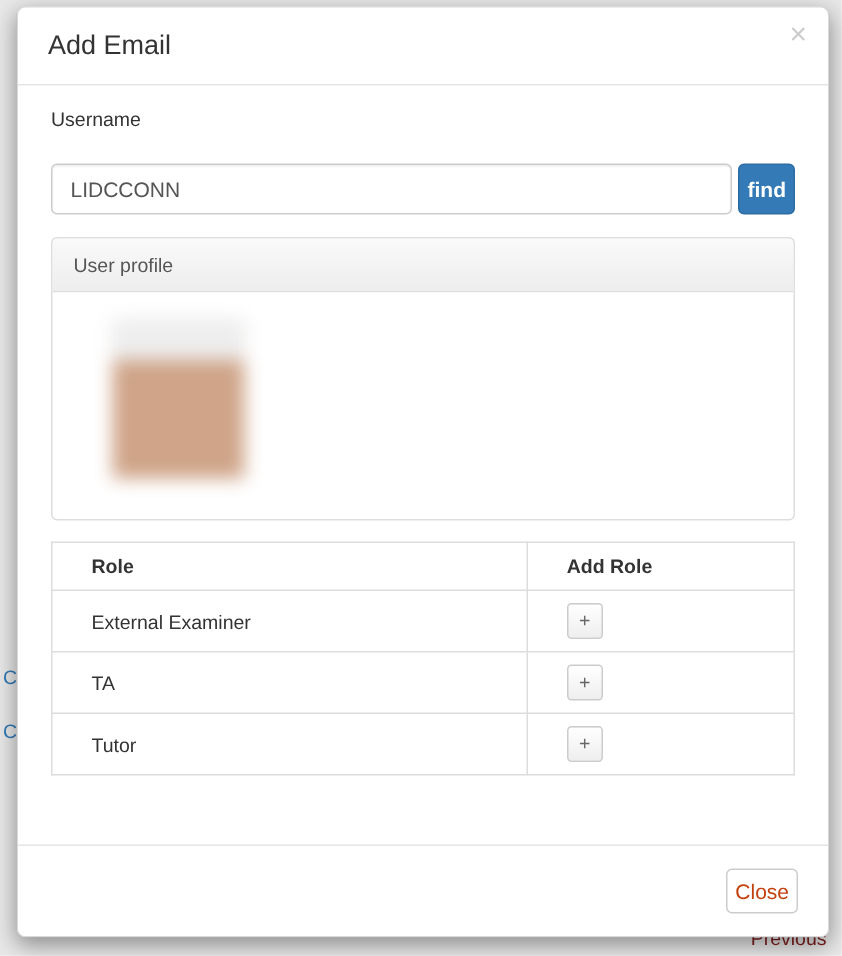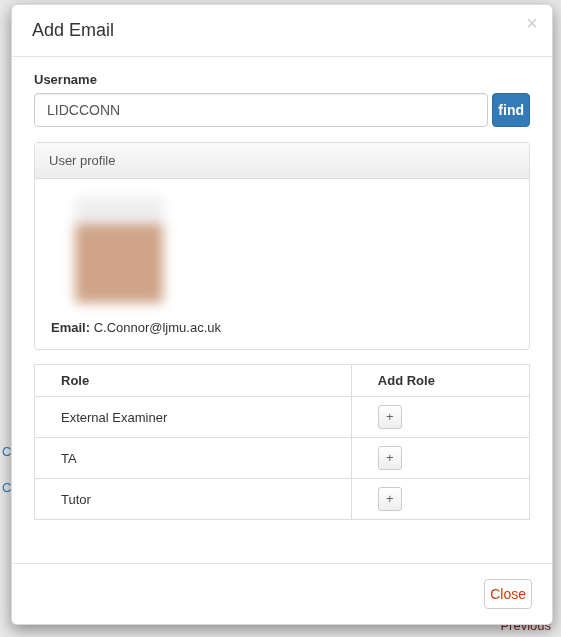--- a/index.html
+++ b/index.html
@@ -3,21 +3,21 @@
 <meta charset="utf-8">
 <style>
   html,body{margin:0;padding:0;width:561px;height:637px;font-family:"Helvetica Neue",Helvetica,Arial,sans-serif;font-size:14px;color:#333;background:#f8f8f8;}
   .backdrop{position:absolute;inset:0;background:#e8e8e8;}
   .bg-text{position:absolute;color:#333;font-size:13px;}
   .modal{position:absolute;top:4px;left:11px;width:540px;height:619px;background:#fff;border:1px solid rgba(0,0,0,0.15);border-radius:6px;box-shadow:0 5px 15px rgba(0,0,0,0.4);overflow:hidden;}
   .modal-header{padding:15px 20px;border-bottom:1px solid #e5e5e5;position:relative;}
   .modal-title{font-size:18px;font-weight:400;margin:0;color:#333;}
   .close-x{position:absolute;top:8px;right:14px;font-size:20px;color:#ccc;cursor:pointer;line-height:1;background:none;border:none;padding:0;}
   .modal-body{padding:15px 22px;}
-  .lbl{font-weight:700;display:block;margin-bottom:6px;font-size:13px;}
+  .lbl{font-weight:400;display:block;margin-bottom:22px;font-size:13px;}
   .input-row{display:flex;gap:4px;margin-bottom:15px;}
   .text-input{flex:1;height:34px;box-sizing:border-box;border:1px solid #ccc;border-radius:4px;padding:6px 12px;font-size:14px;background:#fff;color:#555;box-shadow:inset 0 1px 1px rgba(0,0,0,.075);}
   .btn{display:inline-block;padding:6px 5px;font-size:14px;border-radius:4px;cursor:pointer;text-align:center;border:1px solid transparent;}
   .btn-primary{background:#337ab7;border-color:#2e6da4;color:#fff;font-weight:700;}
   .btn-default{background:#fff;border-color:#ccc;color:#c2410c;}
   .panel{border:1px solid #ddd;border-radius:4px;margin-bottom:6px;}
   .panel-header{background:linear-gradient(#fafafa,#ededed);border-bottom:1px solid #ddd;padding:10px 14px;border-radius:4px 4px 0 0;font-size:13px;color:#555;}
   .panel-body{padding:14px 16px 14px 16px;}
   .avatar-wrap{padding:4px 0 10px 24px;}
   .avatar{width:88px;height:106px;filter:blur(6px);background:#cfa488;display:inline-block;border-radius:2px;}
@@ -53,24 +53,20 @@
       <input type="text" class="text-input" value="LIDCCONN" style="">
       <button class="btn btn-primary">find</button>
     </div>
 
     <div class="panel">
       <div class="panel-header">User profile</div>
       <div class="panel-body">
         <div class="avatar-wrap">
           <span class="avatar"></span>
         </div>
-        <p class="info-line">
-          <b>Email:</b>
-          <span>C.Connor@ljmu.ac.uk</span>
-        </p>
       </div>
     </div>
 
     <table class="roles-table">
       <thead>
         <tr>
           <th>Role</th>
           <th class="addcol">Add Role</th>
         </tr>
       </thead>

